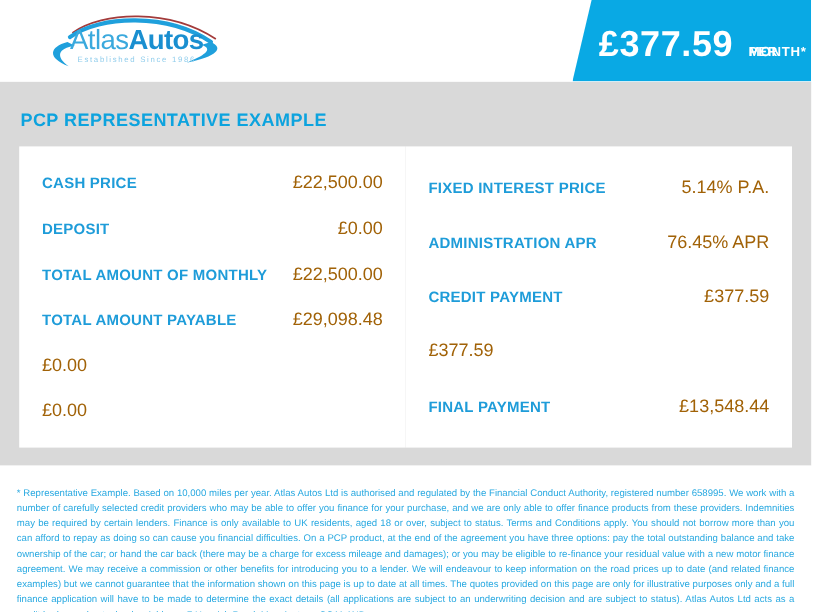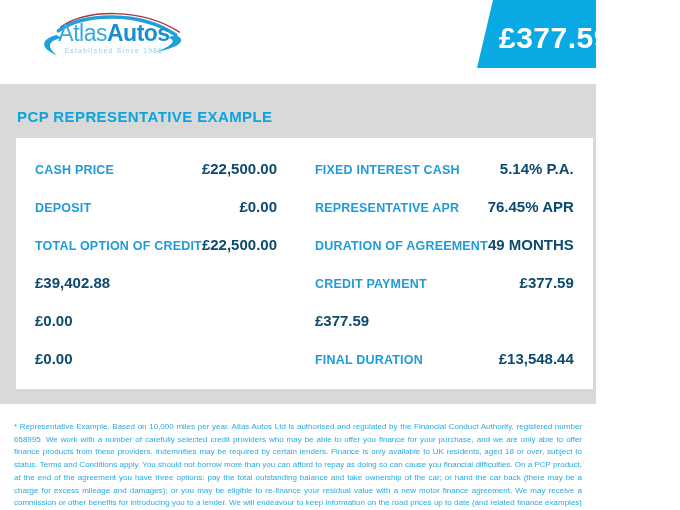--- a/index.html
+++ b/index.html
@@ -3,21 +3,21 @@
 <meta charset="utf-8">
 <style>
   * { margin: 0; padding: 0; box-sizing: border-box; }
   html, body { width: 680px; height: 510px; }
   body {
     font-family: "Liberation Sans", sans-serif;
     background: #ffffff;
     overflow: hidden;
     position: relative;
   }
-  .page { width: 596px; height: 510px; display: flex; flex-direction: column; }
+  .page { width: 676px; height: 510px; display: flex; flex-direction: column; }
 
   
   .topbar {
     position: relative;
     height: 68px;
     background: #ffffff;
     flex: 0 0 auto;
   }
   .logo {
     position: absolute;
@@ -57,21 +57,20 @@
   }
   .price-main   { font-size: 30px; font-weight: 700; letter-spacing: 0.5px; line-height: 0; }
   .price-suffix { font-size: 11px; font-weight: 700; letter-spacing: 0.6px; margin-left: 13px; line-height: 0; }
 
   
   .main {
     flex: 0 0 auto;
     height: 320px;
     background: #d9d9d9;
     padding: 0 16px;
-    margin-top: 16px;
   }
   .section-title {
     padding: 24px 0 0 1px;
     font-size: 15px;
     font-weight: 700;
     letter-spacing: 0.4px;
     color: #0da3de;
   }
   .cards {
     margin-top: 13px;
@@ -93,22 +92,22 @@
   }
   .row-label {
     font-size: 12.5px;
     font-weight: 700;
     letter-spacing: 0.2px;
     color: #1e9cd9;
     white-space: nowrap;
   }
   .row-value {
     font-size: 15px;
-    font-weight: 700;
-    color: #0c4a6e;
+    font-weight: 400;
+    color: #a16207;
     white-space: nowrap;
   }
 
   
   .footer {
     flex: 1 1 auto;
     background: #ffffff;
     padding: 17px 14px 0 14px;
   }
   .disclaimer {
@@ -155,56 +154,53 @@
       <div class="card">
         <div class="finance-row">
           <span class="row-label">CASH PRICE</span>
           <span class="row-value">£22,500.00</span>
         </div>
         <div class="finance-row">
           <span class="row-label">DEPOSIT</span>
           <span class="row-value">£0.00</span>
         </div>
         <div class="finance-row">
-          <span class="row-label">TOTAL OPTION OF CREDIT</span>
+          <span class="row-label">TOTAL AMOUNT OF MONTHLY</span>
           <span class="row-value">£22,500.00</span>
         </div>
         <div class="finance-row">
-          <span class="row-value">£39,402.88</span>
+          <span class="row-label">TOTAL AMOUNT PAYABLE</span>
+          <span class="row-value">£29,098.48</span>
         </div>
         <div class="finance-row">
           <span class="row-value">£0.00</span>
         </div>
         <div class="finance-row">
           <span class="row-value">£0.00</span>
         </div>
       </div>
 
       <div class="card">
         <div class="finance-row">
-          <span class="row-label">FIXED INTEREST CASH</span>
+          <span class="row-label">FIXED INTEREST PRICE</span>
           <span class="row-value">5.14% P.A.</span>
         </div>
         <div class="finance-row">
-          <span class="row-label">REPRESENTATIVE APR</span>
+          <span class="row-label">ADMINISTRATION APR</span>
           <span class="row-value">76.45% APR</span>
-        </div>
-        <div class="finance-row">
-          <span class="row-label">DURATION OF AGREEMENT</span>
-          <span class="row-value">49 MONTHS</span>
         </div>
         <div class="finance-row">
           <span class="row-label">CREDIT PAYMENT</span>
           <span class="row-value">£377.59</span>
         </div>
         <div class="finance-row">
           <span class="row-value">£377.59</span>
         </div>
         <div class="finance-row">
-          <span class="row-label">FINAL DURATION</span>
+          <span class="row-label">FINAL PAYMENT</span>
           <span class="row-value">£13,548.44</span>
         </div>
       </div>
 
     </div>
   </section>
 
   <footer class="footer">
     <p class="disclaimer">* Representative Example. Based on 10,000 miles per year. Atlas Autos Ltd is authorised and regulated by the Financial Conduct Authority, registered number 658995. We work with a number of carefully selected credit providers who may be able to offer you finance for your purchase, and we are only able to offer finance products from these providers. Indemnities may be required by certain lenders. Finance is only available to UK residents, aged 18 or over, subject to status. Terms and Conditions apply. You should not borrow more than you can afford to repay as doing so can cause you financial difficulties. On a PCP product, at the end of the agreement you have three options: pay the total outstanding balance and take ownership of the car; or hand the car back (there may be a charge for excess mileage and damages); or you may be eligible to re-finance your residual value with a new motor finance agreement. We may receive a commission or other benefits for introducing you to a lender. We will endeavour to keep information on the road prices up to date (and related finance examples) but we cannot guarantee that the information shown on this page is up to date at all times. The quotes provided on this page are only for illustrative purposes only and a full finance application will have to be made to determine the exact details (all applications are subject to an underwriting decision and are subject to status). Atlas Autos Ltd acts as a credit broker and not a lender. Address: 7 Harwich Road, Manningtree, CO11 1ND</p>
   </footer>

